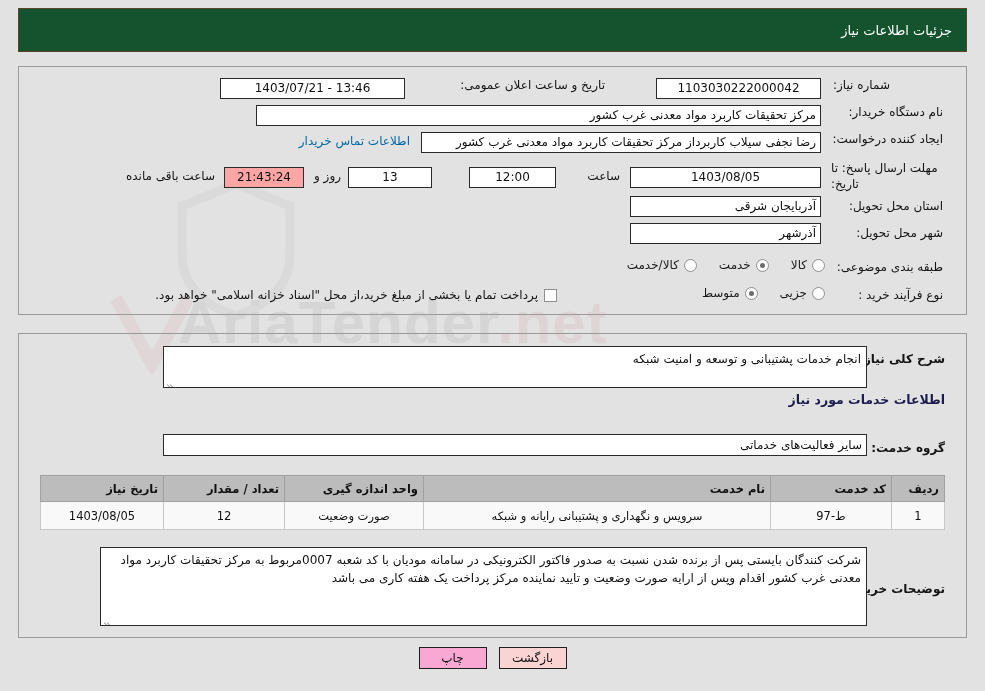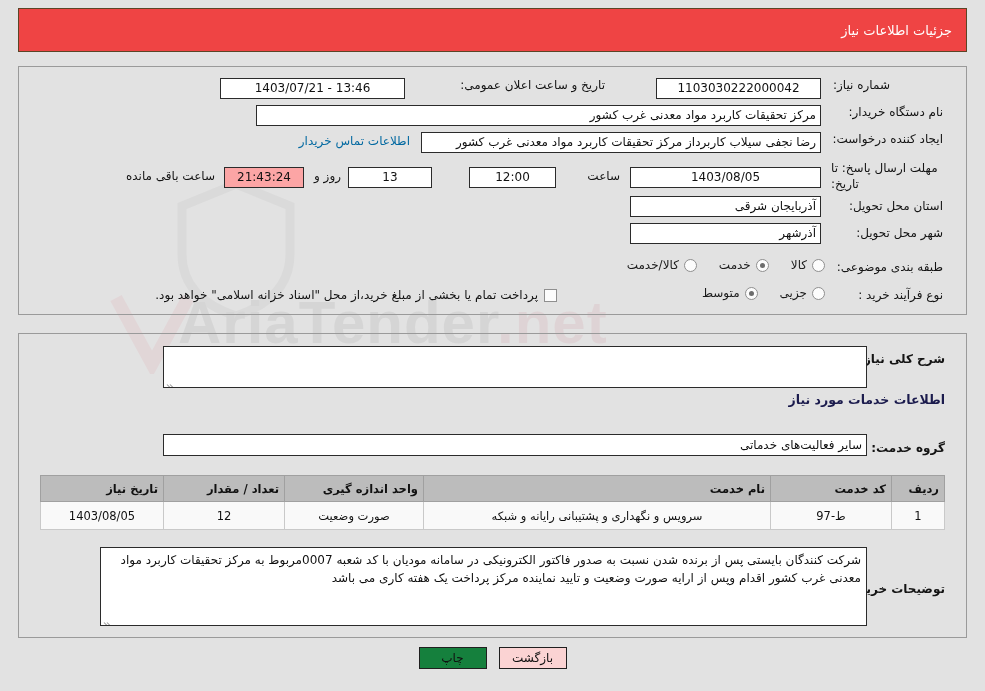--- a/index.html
+++ b/index.html
@@ -56,21 +56,21 @@
     height: 84px;
   }
 
   
   .titlebar {
     position: absolute;
     top: 8px;
     right: 18px;
     left: 18px;
     height: 44px;
-    background: #ef4444;
+    background: #14532d;
     border: 1px solid #5b4527;
     box-sizing: border-box;
     color: #ffffff;
     display: flex;
     align-items: center;
     justify-content: flex-start;
     padding-right: 14px;
     font-size: 13px;
     z-index: 3;
   }
@@ -250,21 +250,21 @@
     box-sizing: border-box;
     height: 22px;
     min-width: 68px;
     line-height: 20px;
     text-align: center;
     font-size: 12px;
     color: #101010;
     cursor: pointer;
     padding: 0 10px;
   }
-  .btn.print  { background: #15803d; }
+  .btn.print  { background: #f9a8d4; }
   .btn.back   { background: #fbd3d3; }
 </style>
 </head>
 <body>
 
 <div id="page">
 
   <div class="watermark">
     <svg class="wm-shield" viewBox="0 0 120 140">
       <path d="M60 4 L114 26 V74 C114 108 90 126 60 136 C30 126 6 108 6 74 V26 Z" fill="none" stroke="#c9c9c9" stroke-width="9"></path>
@@ -348,20 +348,21 @@
   </div>
   <div style="position:absolute; top:288px; right:428px; z-index:4; display:flex; align-items:center; gap:6px;">
     <span class="cbx"></span>
     <span class="lbl">پرداخت تمام یا بخشی از مبلغ خرید،از محل "اسناد خزانه اسلامی" خواهد بود.</span>
   </div>
 
   <div class="panel" id="panel-desc"></div>
 
   <div class="lbl bold" style="position:absolute; top:352px; right:40px; z-index:4;">شرح کلی نیاز:</div>
   <div class="ta" style="position:absolute; top:346px; right:118px; width:704px; height:42px; z-index:4;">
+    <span>انجام خدمات پشتیبانی و توسعه و امنیت شبکه</span>
     <span class="grip">
         <i></i>
         <i></i>
       </span>
   </div>
 
   <div class="section-head" style="top:392px; right:40px; z-index:4;">اطلاعات خدمات مورد نیاز</div>
 
   <div class="lbl bold" style="position:absolute; top:441px; right:40px; z-index:4;">گروه خدمت:</div>
   <div class="fld right" style="position:absolute; top:434px; right:118px; width:704px; height:22px; line-height:20px; z-index:4;">سایر فعالیت‌های خدماتی</div>

